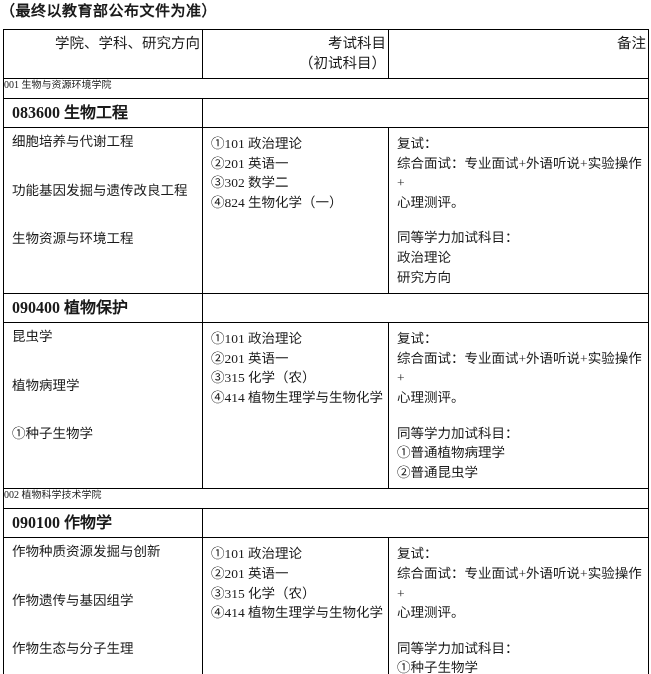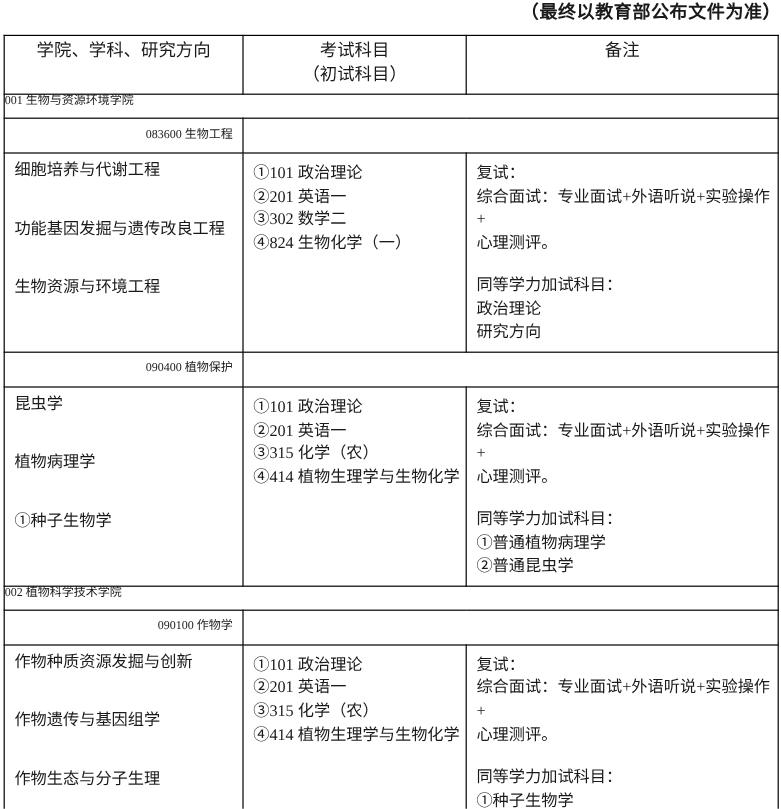--- a/index.html
+++ b/index.html
@@ -19,21 +19,21 @@
   .page {
     position: relative;
     width: 651px;
     height: 674px;
     box-sizing: border-box;
     overflow: hidden;
   }
 
   
   .doc-title {
-    text-align: right;
+    text-align: left;
     font-weight: bold;
     font-size: 15px;
     line-height: 1;
     padding-top: 4px;
     padding-bottom: 10px;
     letter-spacing: 0.5px;
   }
 
   
   table.grid {
@@ -58,41 +58,40 @@
     text-align: center;
     vertical-align: middle;
     font-weight: bold;
     font-size: 14.5px;
     height: 48px;
     line-height: 1.35;
   }
   .hdr .hdr-inner {
     padding: 4px 2px;
   }
-  .hdr-line { display: block; }
+  .hdr-line { display: block; text-align: right; }
 
   
   .college td {
     font-weight: bold;
     font-size: 10px;
     padding: 4px 8px 5px 8px;
     height: 19px;
     line-height: 1.2;
     vertical-align: middle;
   }
 
   
   .discipline td.disc-name {
-    font-weight: normal;
-    font-size: 10px;
+    font-weight: bold;
+    font-size: 16px;
     padding: 4px 8px 5px 8px;
     height: 19px;
     line-height: 1.2;
     vertical-align: middle;
-    text-align: right;
   }
   .discipline td.disc-blank {
     height: 19px;
   }
 
   
   .body-row td {
     font-size: 13.5px;
     line-height: 1.0;
   }

